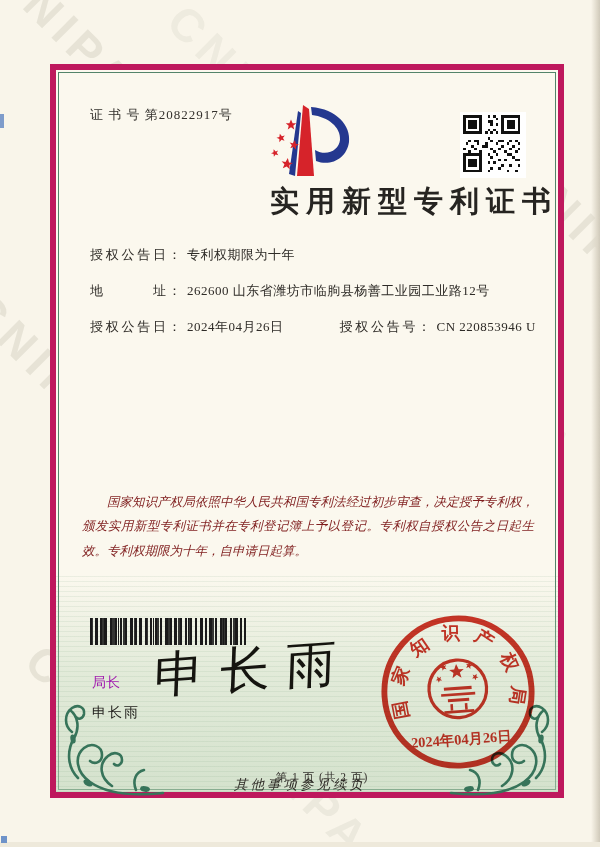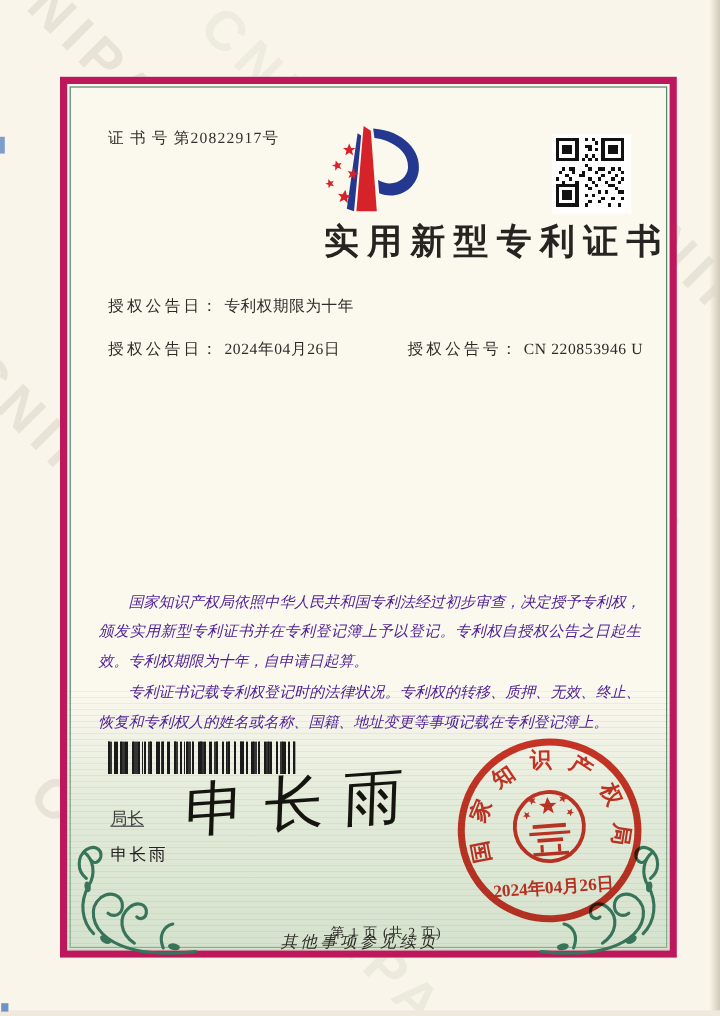--- a/index.html
+++ b/index.html
@@ -70,34 +70,34 @@
   .fields{position:absolute; left:34px; top:176px; width:440px; font-size:13px; color:#2e2b27;}
   .frow{height:36px; line-height:18px; white-space:nowrap;}
   .flabel{display:inline-block; width:76px; text-align:justify; text-align-last:justify; vertical-align:top;}
   .fcolon{display:inline-block; margin:0 6px 0 2px;}
   .fvalue{letter-spacing:0.5px;}
   .grant-group2{margin-left:56px;margin-top:24px;}
 
   
   .body-text{
     position:absolute; left:26px; top:420px; width:452px;
-    font-size:12.5px; line-height:1.95; color:#4c1d95;
+    font-size:12.5px; line-height:1.95; color:#7f1d1d;
     text-align:justify; font-style:italic;
   }
   .body-text p{text-indent:2em; margin-bottom:2px;}
 
   
   .barcode{
     position:absolute; left:34px; top:548px; width:156px; height:27px;
     background:
       repeating-linear-gradient(90deg,#1a1a1a 0 2px, rgba(0,0,0,0) 2px 5px),
       repeating-linear-gradient(90deg,#1a1a1a 0 1px, rgba(0,0,0,0) 1px 7px),
       repeating-linear-gradient(90deg,rgba(20,20,20,0.85) 0 3px, rgba(0,0,0,0) 3px 11px);
   }
-  .sig-title{position:absolute; left:36px; top:604px; font-size:14px; color:#404040;text-decoration:underline;}
+  .sig-title{position:absolute; left:36px; top:604px; font-size:14px; color:#a21caf;}
   .sig-name{position:absolute; left:36px; top:634px; font-size:14px; color:#24221f; letter-spacing:2px;}
   .sig-script{
     position:absolute; left:98px; top:566px;
     font-size:50px; color:#15140f; letter-spacing:16px; white-space:nowrap;
     transform:rotate(-4deg) skewX(-6deg);
   }
   .seal{position:absolute; left:322px; top:542px; transform:rotate(-4deg); opacity:0.94; mix-blend-mode:multiply; z-index:4;}
   .page-num{position:absolute; left:15px; top:700px; width:100%; text-align:center; font-size:11.5px; color:#33302c; letter-spacing:1px;}
 
   .continuation{
@@ -249,27 +249,29 @@
     </g>
   </svg>
 
   <div class="title">实用新型专利证书</div>
 
   <div class="fields">
     <div class="frow">
       <span class="flabel">授权公告日</span><span class="fcolon">：</span><span class="fvalue">专利权期限为十年</span>
     </div>
     <div class="frow">
+      <span class="flabel">地址</span><span class="fcolon">：</span><span class="fvalue">262600 山东省潍坊市临朐县杨善工业园工业路12号</span>
+    </div>
+    <div class="frow">
       <span class="flabel">授权公告日</span><span class="fcolon">：</span><span class="fvalue">2024年04月26日</span><span class="grant-group2"><span class="flabel">授权公告号</span><span class="fcolon">：</span><span class="fvalue">CN 220853946 U</span></span>
     </div>
   </div>
 
   <div class="body-text">
     <p>国家知识产权局依照中华人民共和国专利法经过初步审查，决定授予专利权，颁发实用新型专利证书并在专利登记簿上予以登记。专利权自授权公告之日起生效。专利权期限为十年，自申请日起算。</p>
-    <p>专利证书记载专利权登记时的法律状况。专利权的转移、质押、无效、终止、恢复和专利权人的姓名或名称、国籍、地址变更等事项记载在专利登记簿上。</p>
   </div>
 
   <div class="barcode"></div>
   <div class="sig-title">局长</div>
   <div class="sig-name">申长雨</div>
   <div class="sig-script">申长雨</div>
 
   <svg class="seal" width="160" height="160" viewBox="0 0 150 150">
     <circle cx="75" cy="75" r="69" fill="none" stroke="#d02a1c" stroke-width="5.5"></circle>
     <defs>

